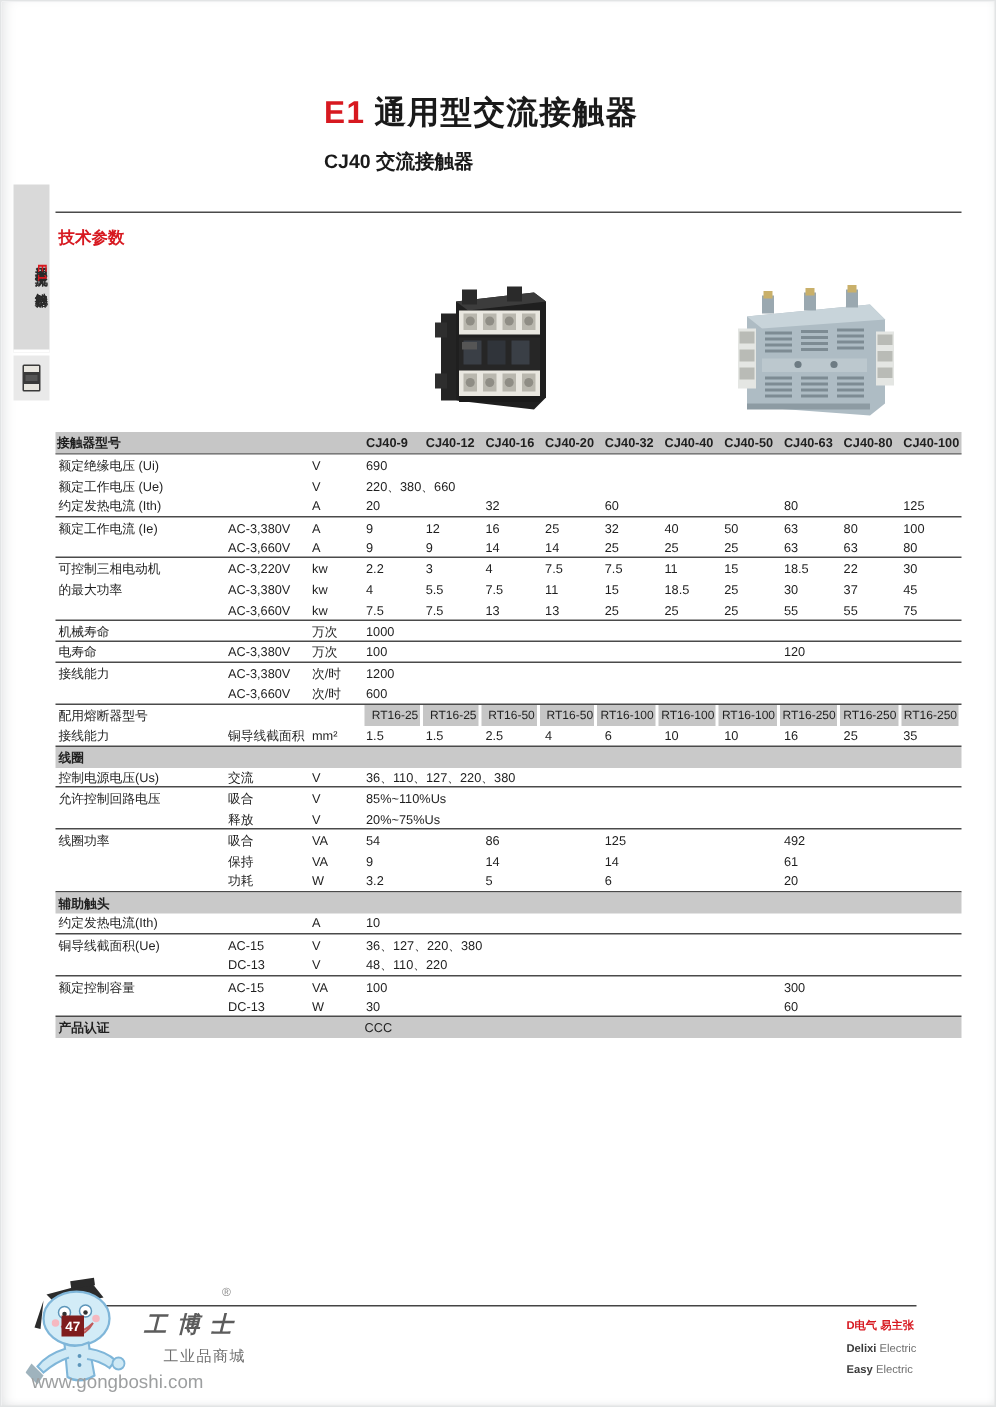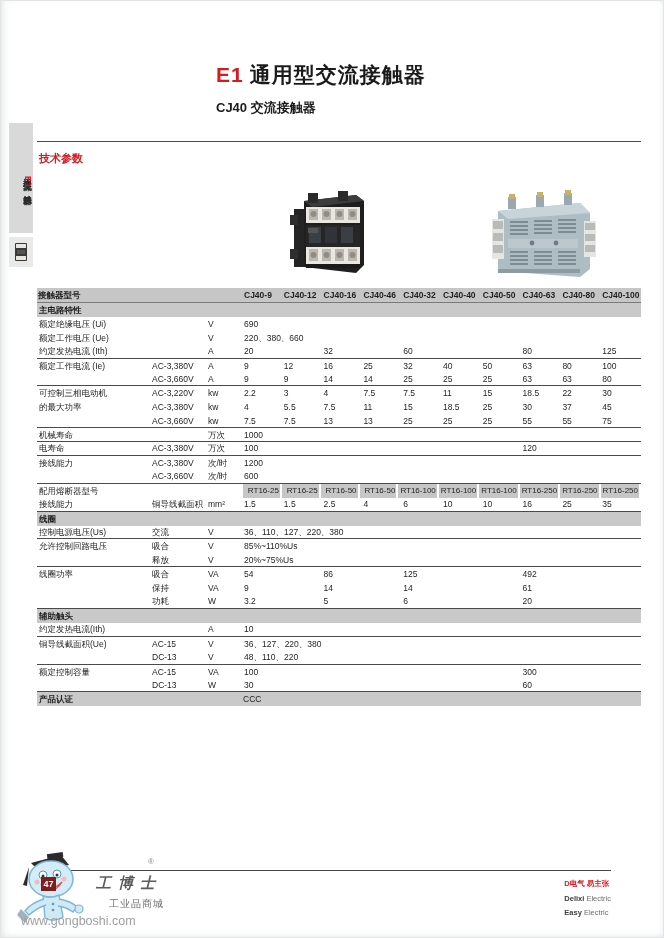--- a/index.html
+++ b/index.html
@@ -174,29 +174,28 @@
   </div>
 
   <div class="spec-table">
       <div class="t-row t-header">
         <div class="cell label">接触器型号</div>
         <div class="cell"></div>
         <div class="cell"></div>
         <div class="cell">CJ40-9</div>
         <div class="cell">CJ40-12</div>
         <div class="cell">CJ40-16</div>
-        <div class="cell">CJ40-46</div>
+        <div class="cell">CJ40-20</div>
         <div class="cell">CJ40-32</div>
         <div class="cell">CJ40-40</div>
         <div class="cell">CJ40-50</div>
         <div class="cell">CJ40-63</div>
         <div class="cell">CJ40-80</div>
         <div class="cell">CJ40-100</div>
       </div>
-      <div class="t-section"><span>主电路特性</span></div>
       <div class="t-row">
         <div class="cell label">额定绝缘电压 (Ui)</div>
         <div class="cell"></div>
         <div class="cell">V</div>
         <div class="cell">690</div>
         <div class="cell"></div>
         <div class="cell"></div>
         <div class="cell"></div>
         <div class="cell"></div>
         <div class="cell"></div>

